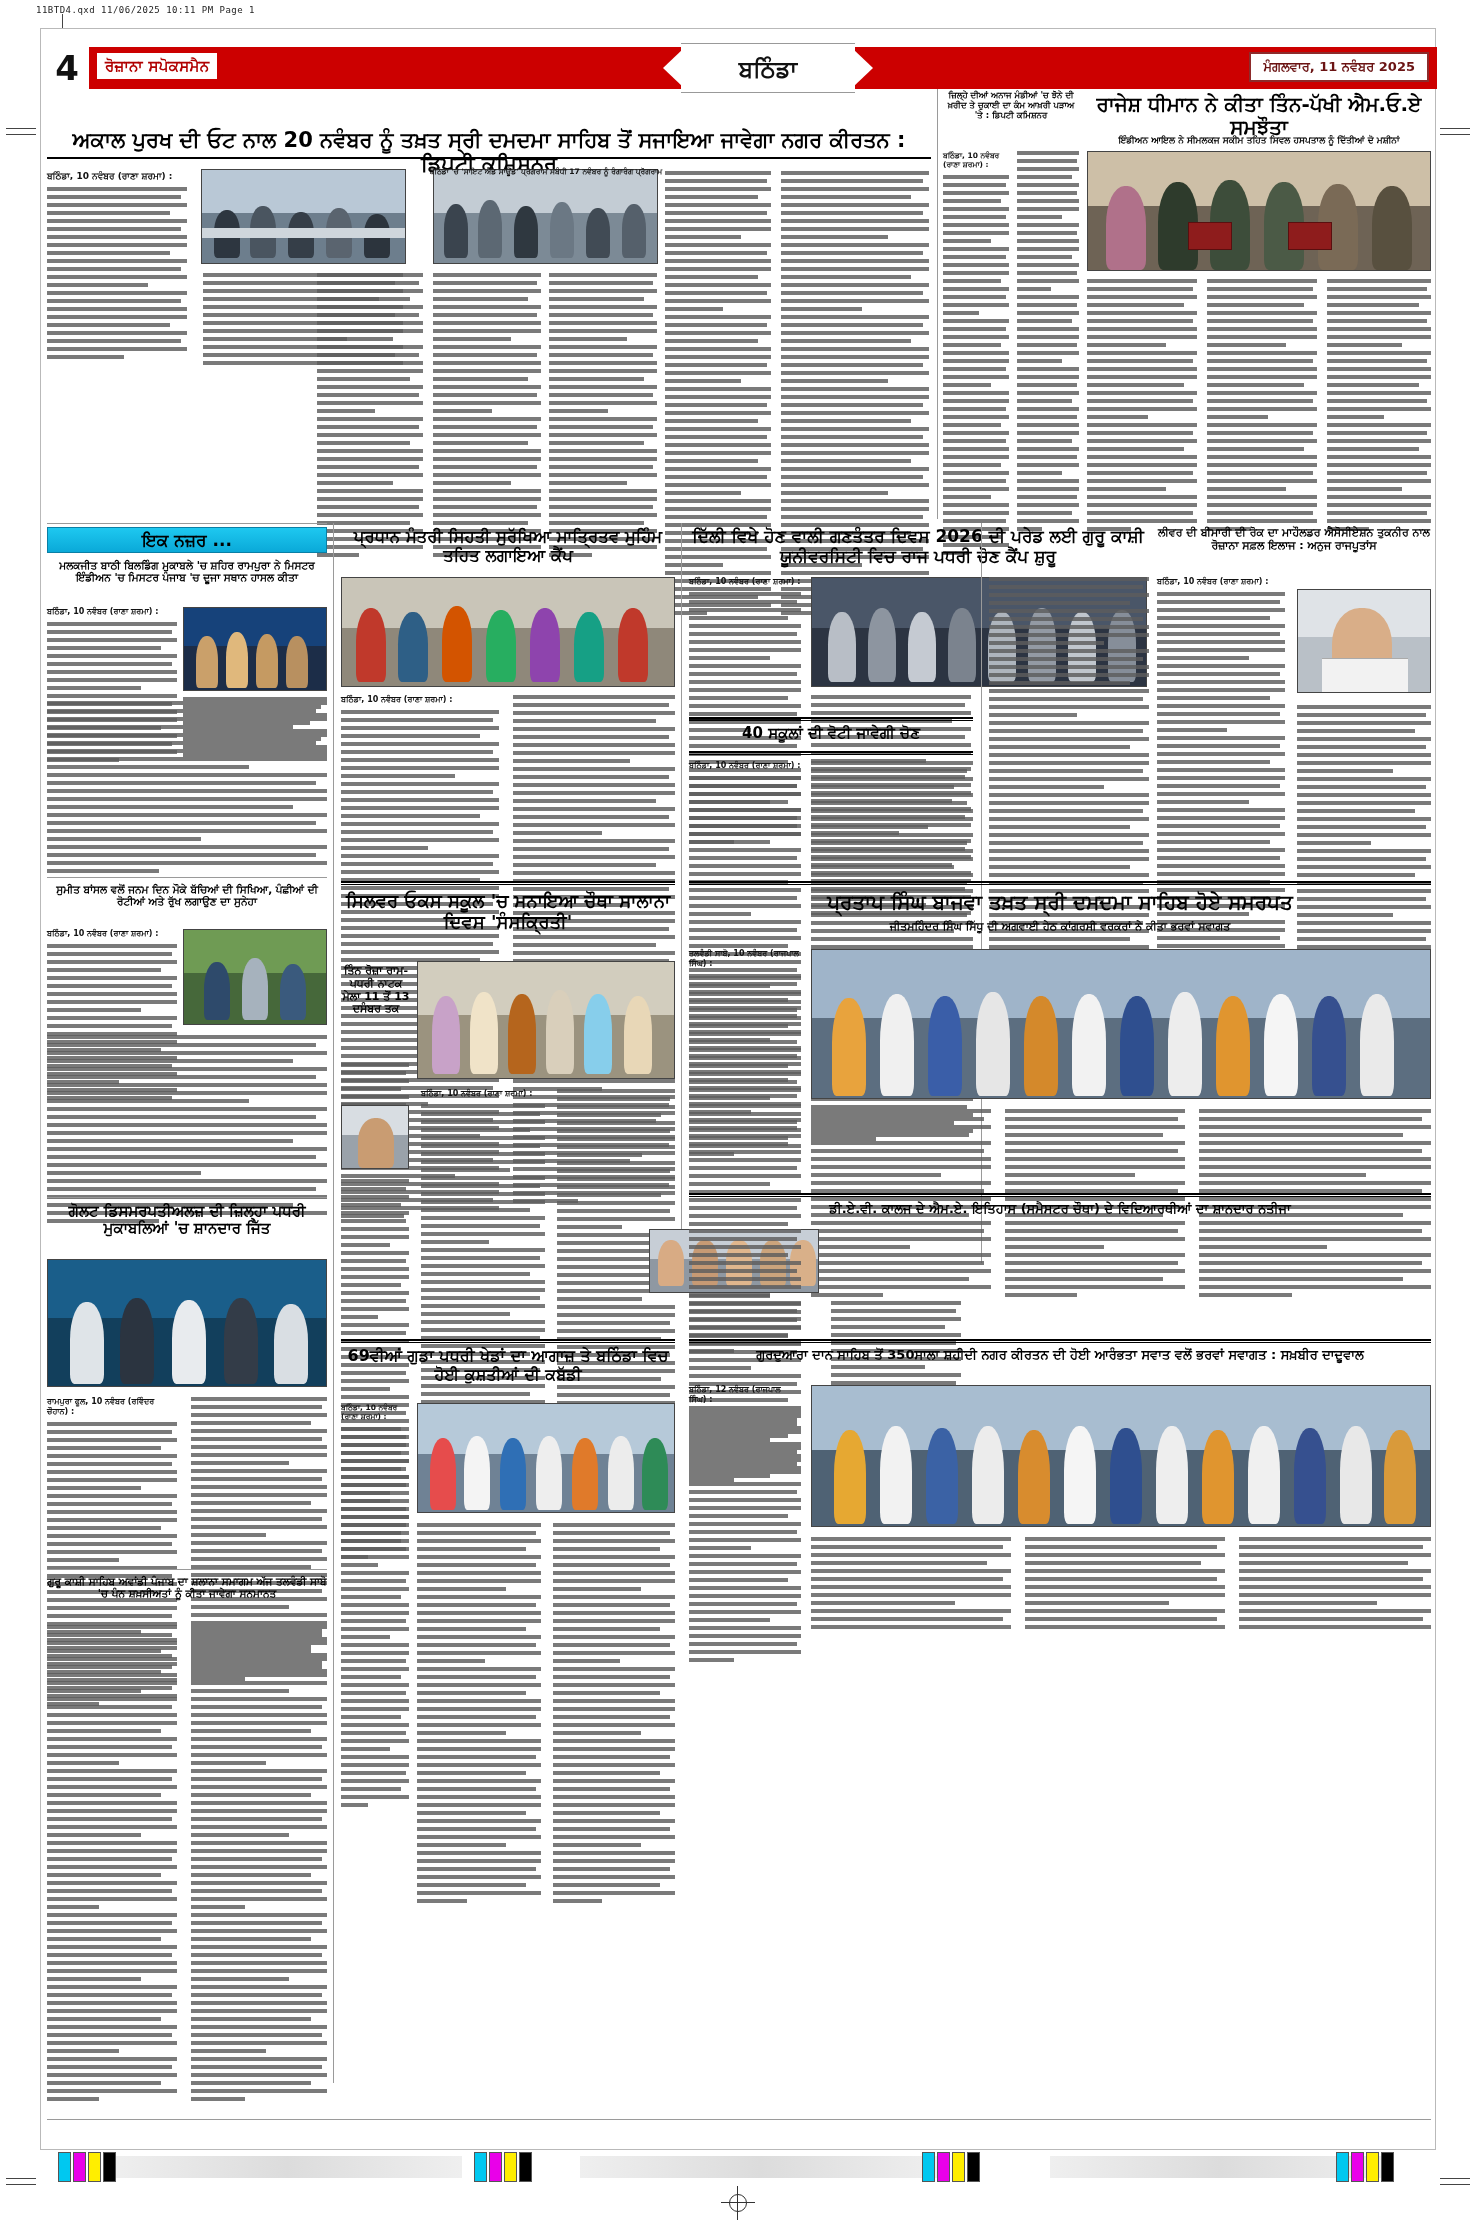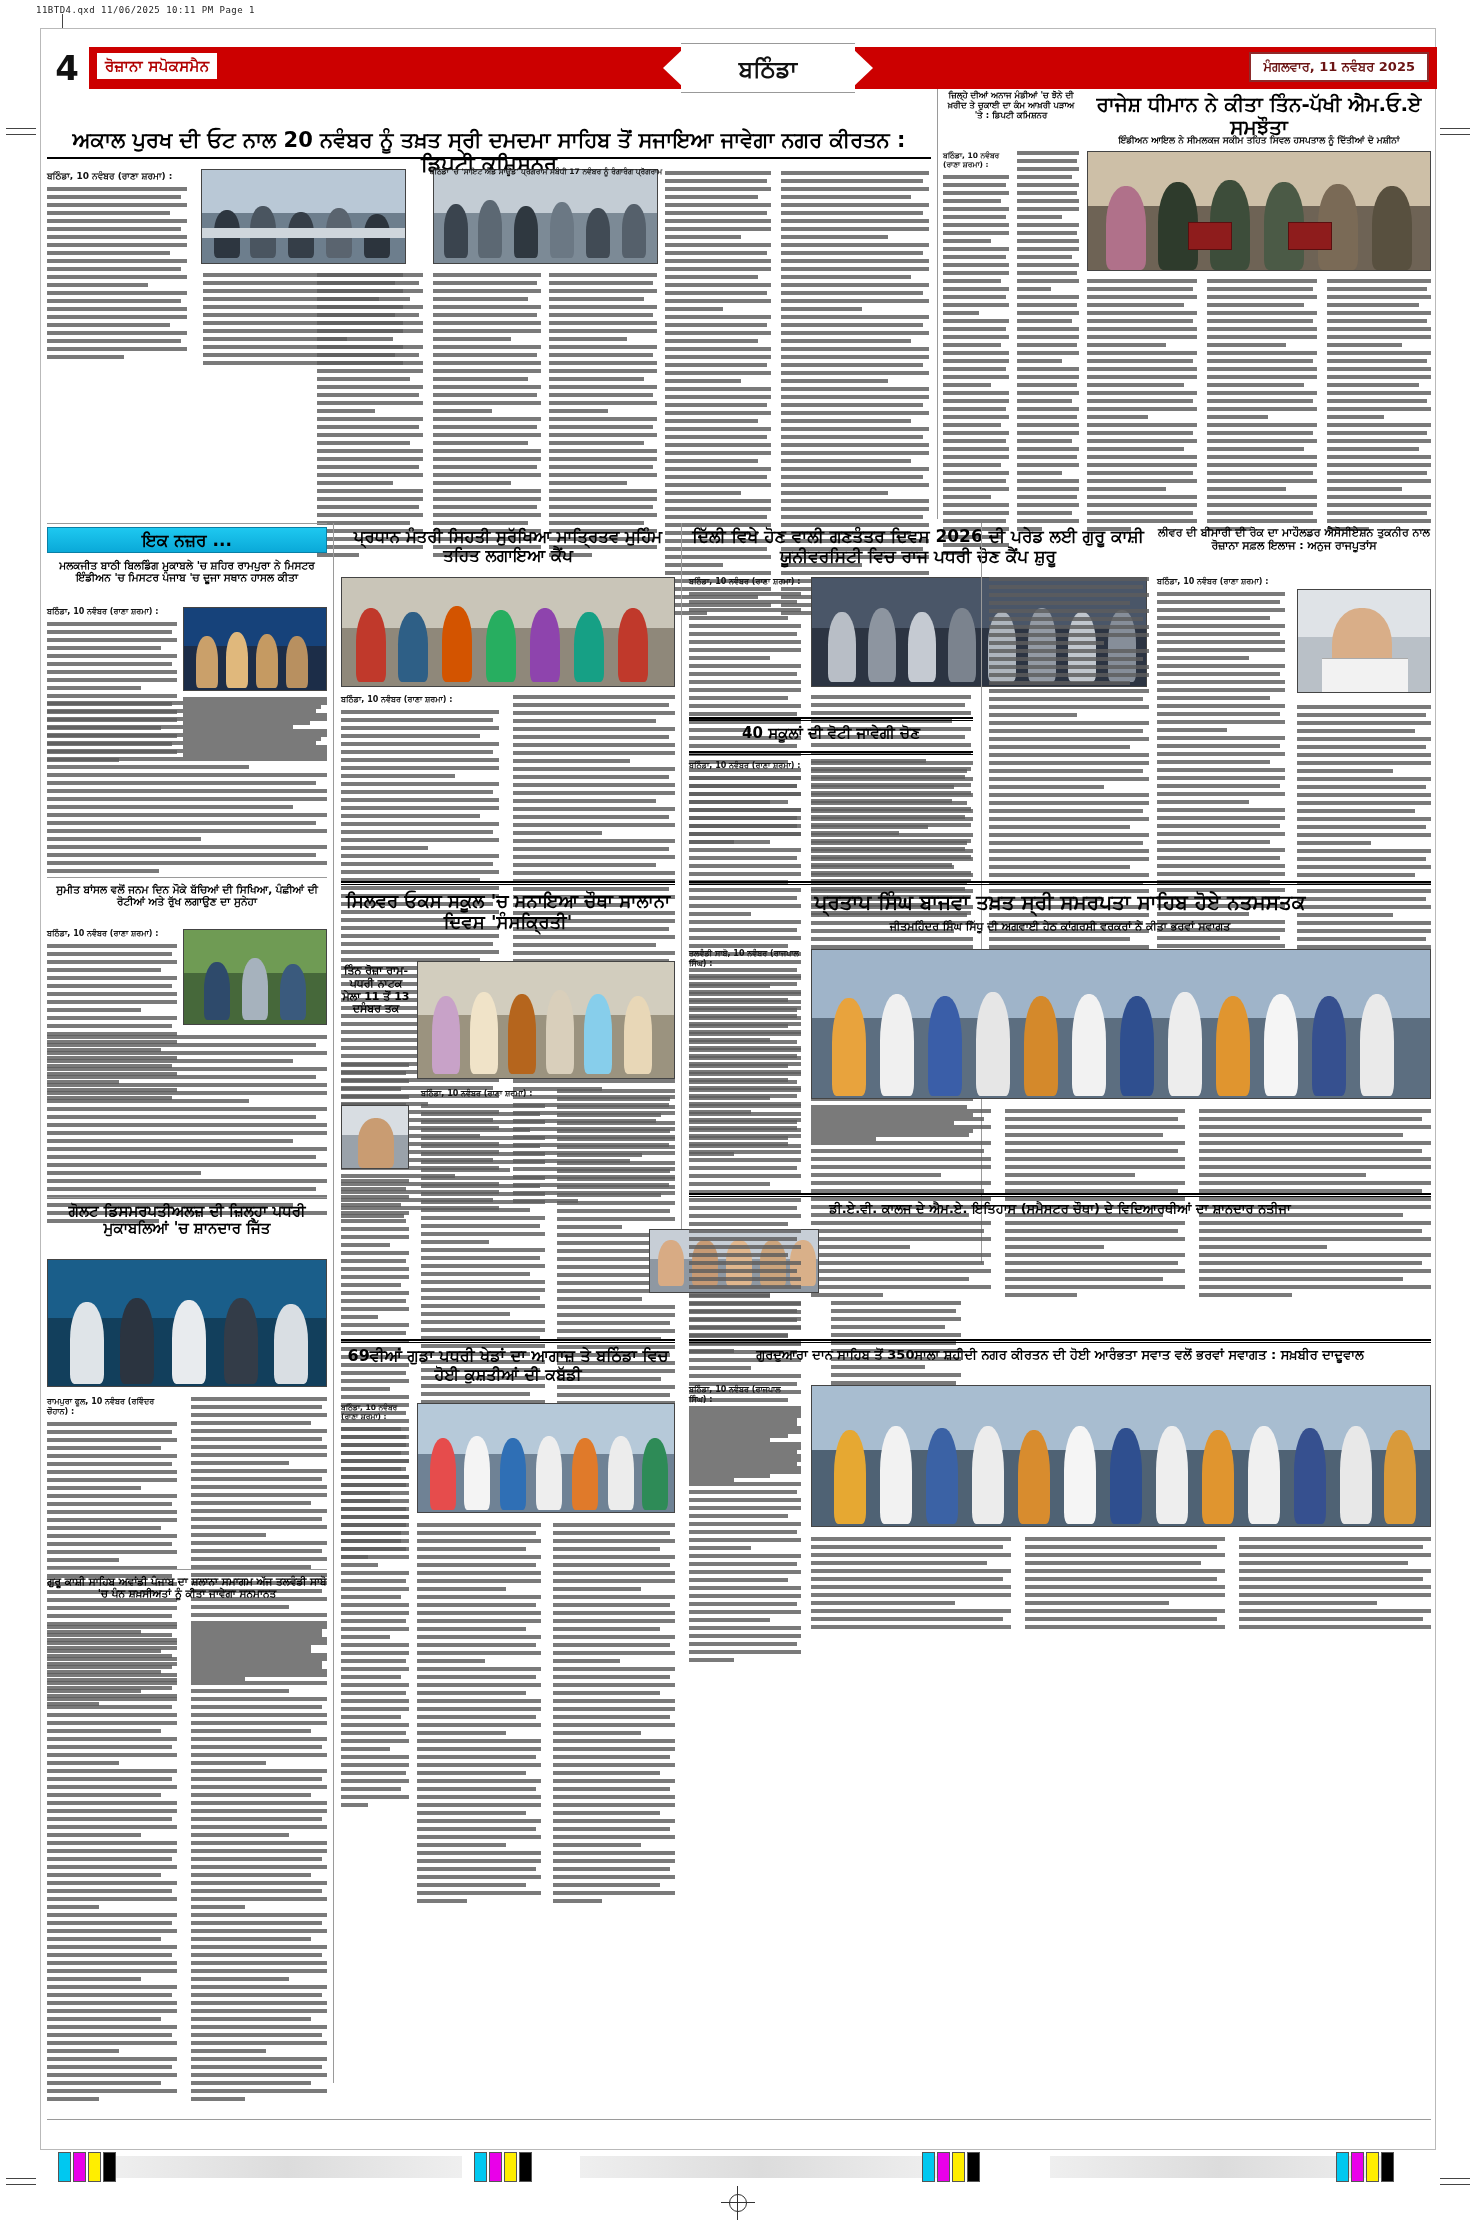--- a/index.html
+++ b/index.html
@@ -1680,21 +1680,21 @@
       <div class="ln s1"></div>
       <div class="ln s1"></div>
       <div class="ln s2"></div>
     <div class="ln s1"></div>
       <div class="ln s3"></div>
       <div class="ln s1"></div>
       <div class="ln s6"></div>
   </div>
 
   <div class="dblrule" style="left:648px; top:852px; width:742px;"></div>
-  <div class="hl" style="position:absolute; left:648px; top:862px; width:742px; font-size:20px; text-align:center;">ਪ੍ਰਤਾਪ ਸਿੰਘ ਬਾਜਵਾ ਤਖ਼ਤ ਸ੍ਰੀ ਸਮਰਪਤਾ ਸਾਹਿਬ ਹੋਏ ਨਤਮਸਤਕ</div>
+  <div class="hl" style="position:absolute; left:648px; top:862px; width:742px; font-size:20px; text-align:center;">ਪ੍ਰਤਾਪ ਸਿੰਘ ਬਾਜਵਾ ਤਖ਼ਤ ਸ੍ਰੀ ਦਮਦਮਾ ਸਾਹਿਬ ਹੋਏ ਸਮਰਪਤ</div>
   <div class="hl" style="position:absolute; left:648px; top:892px; width:742px; font-size:11px; text-align:center;">ਜੀਤਮਹਿੰਦਰ ਸਿੰਘ ਸਿੱਧੂ ਦੀ ਅਗਵਾਈ ਹੇਠ ਕਾਂਗਰਸੀ ਵਰਕਰਾਂ ਨੇ ਕੀਤਾ ਭਰਵਾਂ ਸਵਾਗਤ</div>
   <div class="photo" style="left:770px; top:920px; width:620px; height:150px;">
     <div class="sky" style="background:#9fb4c9;"></div>
       <div class="gnd" style="background:#5c6e80;"></div>
     <div class="fig" style="left:20px; top:48px; width:34px; height:98px; background:#e8a33d;"></div>
     <div class="fig" style="left:68px; top:44px; width:34px; height:102px; background:#f0f0f0;"></div>
     <div class="fig" style="left:116px; top:46px; width:34px; height:100px; background:#3a5ea8;"></div>
     <div class="fig" style="left:164px; top:42px; width:34px; height:104px; background:#e6e6e6;"></div>
     <div class="fig" style="left:212px; top:46px; width:34px; height:100px; background:#d4892b;"></div>
     <div class="fig" style="left:260px; top:44px; width:34px; height:102px; background:#f2f2f2;"></div>
@@ -2077,21 +2077,21 @@
     <div class="fig" style="left:252px; top:40px; width:32px; height:98px; background:#f5f5f5;"></div>
     <div class="fig" style="left:298px; top:42px; width:32px; height:96px; background:#2f4f8f;"></div>
     <div class="fig" style="left:344px; top:40px; width:32px; height:98px; background:#eeeeee;"></div>
     <div class="fig" style="left:390px; top:44px; width:32px; height:94px; background:#e0952f;"></div>
     <div class="fig" style="left:436px; top:40px; width:32px; height:98px; background:#f0f0f0;"></div>
     <div class="fig" style="left:482px; top:42px; width:32px; height:96px; background:#36508f;"></div>
     <div class="fig" style="left:528px; top:40px; width:32px; height:98px; background:#e8e8e8;"></div>
     <div class="fig" style="left:572px; top:44px; width:32px; height:94px; background:#d99a3a;"></div>
   </div>
   <div class="col" style="left:648px; top:1356px; width:112px;">
-    <div class="dateline" style="font-size:8px;">ਬਠਿੰਡਾ, 10 ਨਵੰਬਰ (ਰਾਜਪਾਲ ਸਿੰਘ) :</div>
+    <div class="dateline" style="font-size:8px;">ਬਠਿੰਡਾ, 12 ਨਵੰਬਰ (ਰਾਜਪਾਲ ਸਿੰਘ) :</div>
     <div class="ln s1"></div>
       <div class="ln s2"></div>
       <div class="ln s1"></div>
       <div class="ln s3"></div>
     <div class="ln s1"></div>
       <div class="ln s2"></div>
       <div class="ln s1"></div>
       <div class="ln s1"></div>
     <div class="ln s4"></div>
       <div class="ln s1"></div>

